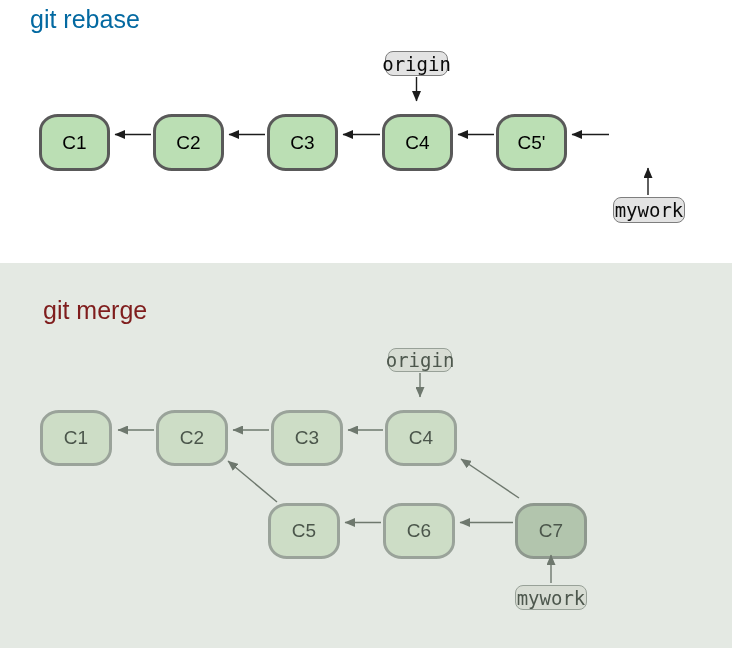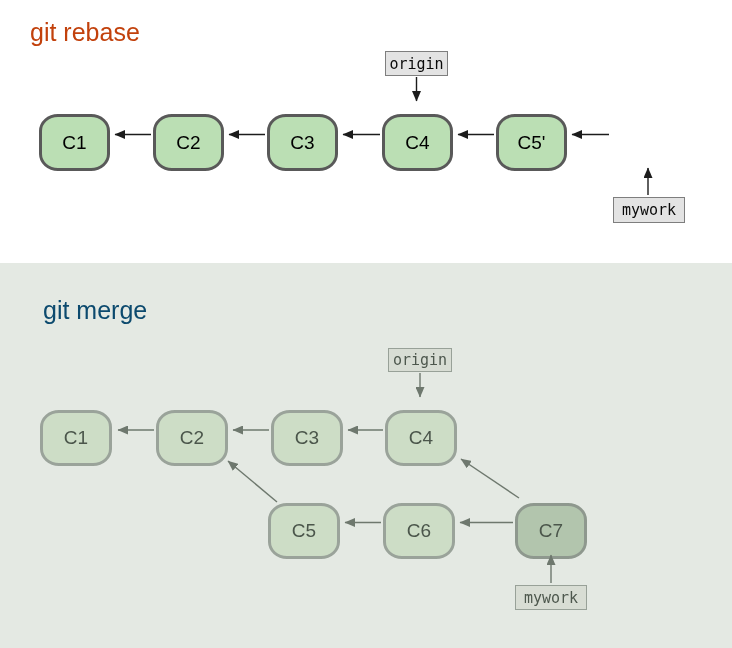--- a/index.html
+++ b/index.html
@@ -9,22 +9,22 @@
     height: 648px;
     background: #ffffff;
     font-family: "Liberation Sans", sans-serif;
     overflow: hidden;
   }
   .panel { position: absolute; left: 0; width: 732px; }
   .panel-rebase { top: 0; height: 263px; background: #ffffff; }
   .panel-merge  { top: 263px; height: 385px; background: #e4e9e3; }
 
   .title { position: absolute; font-size: 25px; line-height: 29px; white-space: nowrap; }
-  .title-rebase { left: 30px; top: 18px; color: #c2410c; }
-  .title-merge  { left: 43px; top: 33px; color: #0c4a6e; }
+  .title-rebase { left: 30px; top: 5px; color: #0369a1; }
+  .title-merge  { left: 43px; top: 33px; color: #7f1d1d; }
 
   .node {
     position: absolute;
     box-sizing: border-box;
     display: flex;
     align-items: center;
     justify-content: center;
     border-radius: 19px / 17px;
     font-size: 19px;
     white-space: nowrap;
@@ -47,22 +47,23 @@
     border-color: #8e988e;
   }
 
   .ref {
     position: absolute;
     box-sizing: border-box;
     display: flex;
     align-items: center;
     justify-content: center;
     font-family: "DejaVu Sans Mono", monospace;
-    font-size: 15px;
+    font-size: 19px;
     white-space: nowrap;
+    border-radius: 8px;
   }
   .ref-top   { background: #e3e3e3; border: 1.5px solid #7e7e7e; color: #0a0a0a; }
   .ref-muted { background: #d8ddd4; border: 1.5px solid #98a198; color: #4d574d; }
 
   .arrows {
     position: absolute;
     left: 0; top: 0;
     width: 732px; height: 648px;
     pointer-events: none;
   }

